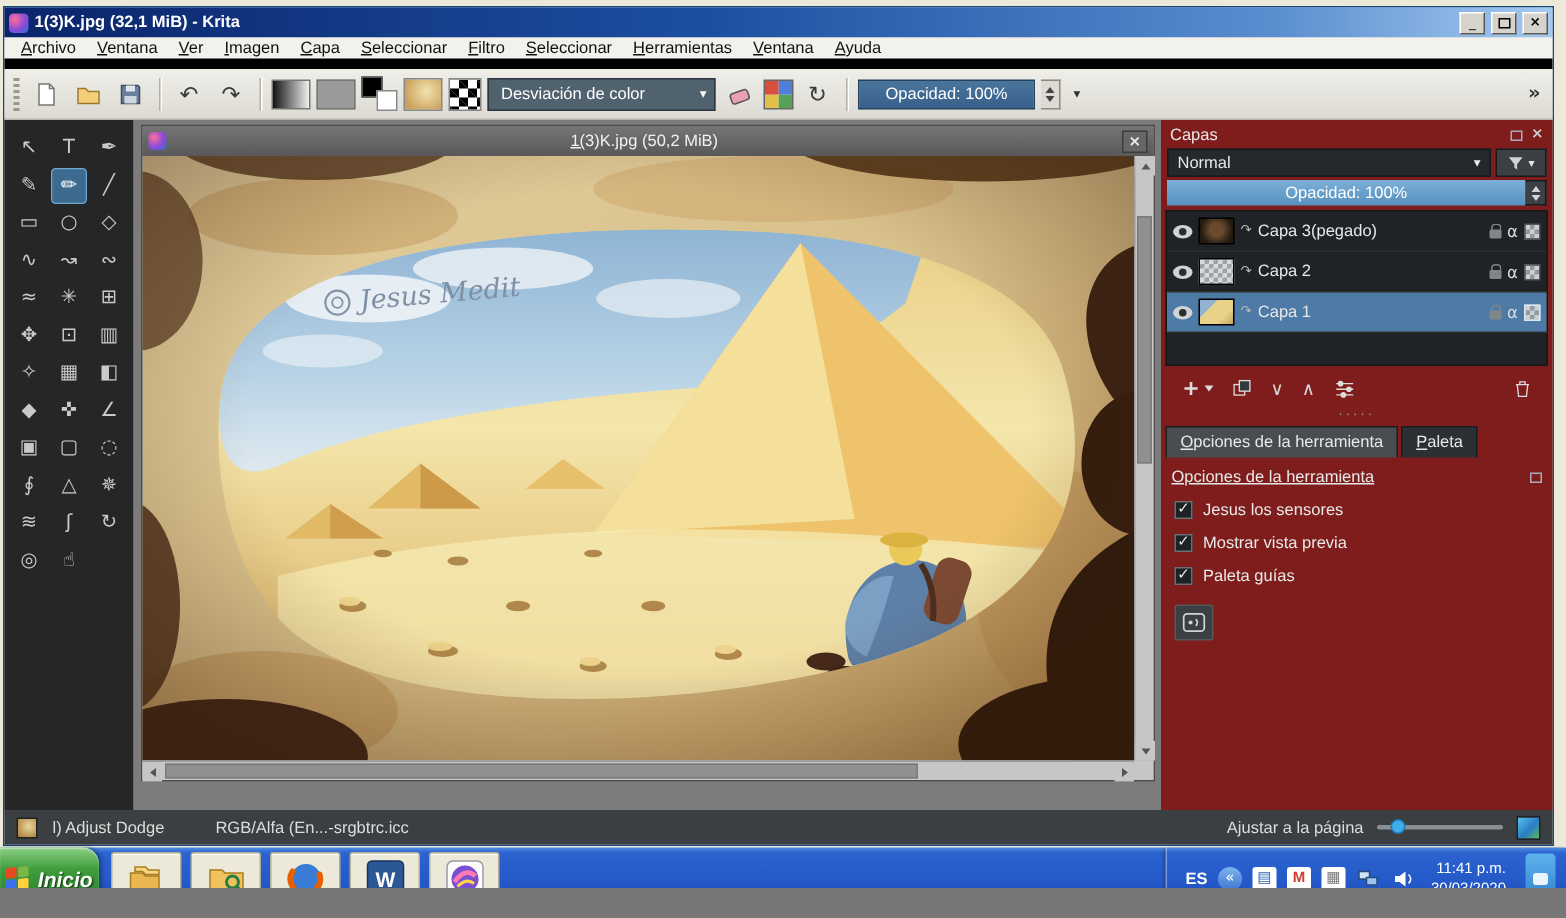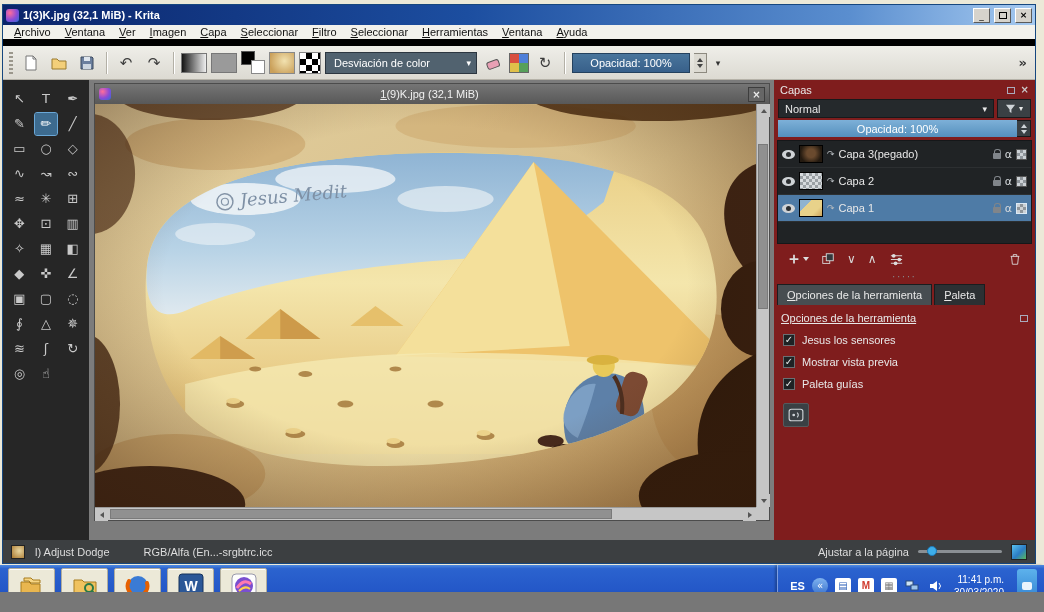--- a/index.html
+++ b/index.html
@@ -302,21 +302,21 @@
         <span class="tool g">ʃ</span>
         <span class="tool g">↻</span>
         <span class="tool g">◎</span>
         <span class="tool g">☝</span>
       </div>
 
       <div class="mdi">
         <div class="subwindow">
           <div class="sub-titlebar">
             <div class="mini-logo"></div>
-            <div class="sub-title">1(9)K.jpg (32,1 MiB)</div>
+            <div class="sub-title">1(3)K.jpg (50,2 MiB)</div>
             <div class="sub-close g">×</div>
           </div>
           <div class="sub-body">
 
             <svg class="canvas-svg" viewBox="0 0 660 403" preserveAspectRatio="none">
               <defs>
                 <linearGradient id="gPaper" x1="0" y1="0" x2="1" y2="1">
                   <stop offset="0" stop-color="#e2cf9f"></stop>
                     <stop offset="0.5" stop-color="#d8bf8a"></stop>
                     <stop offset="1" stop-color="#b98f55"></stop>
@@ -555,20 +555,29 @@
         <span>Ajustar a la página</span>
         <div class="zoom-slider">
           <div class="zoom-thumb"></div>
         </div>
         <div class="corner-icon"></div>
       </div>
     </div>
   </div>
 
   <div class="taskbar">
+    <div class="start-btn">
+      <span class="win-flag">
+        <i style="background:#e8491f"></i>
+          <i style="background:#7ab648"></i>
+          <i style="background:#3b6ff0"></i>
+          <i style="background:#ffd23e"></i>
+      </span>
+      <span class="start-label">Inicio</span>
+    </div>
     <div class="ql">
       <div class="ql-tile">
         <svg width="26" height="26" viewBox="0 0 26 26">
             <path d="M2,9 h8 l2,2 h9 v9 H2 Z" fill="#e9b64f" stroke="#a87c1f"></path>
             <path d="M5,5 h7 l2,2 h7 v3 h-9 l-2,-2 H5 Z" fill="#f6d584" stroke="#a87c1f"></path>
           </svg>
       </div>
       <div class="ql-tile">
         <svg width="26" height="26" viewBox="0 0 26 26">
             <path d="M2,7 h8 l2,2 h12 v13 H2 Z" fill="#f0c25e" stroke="#a87c1f"></path>

